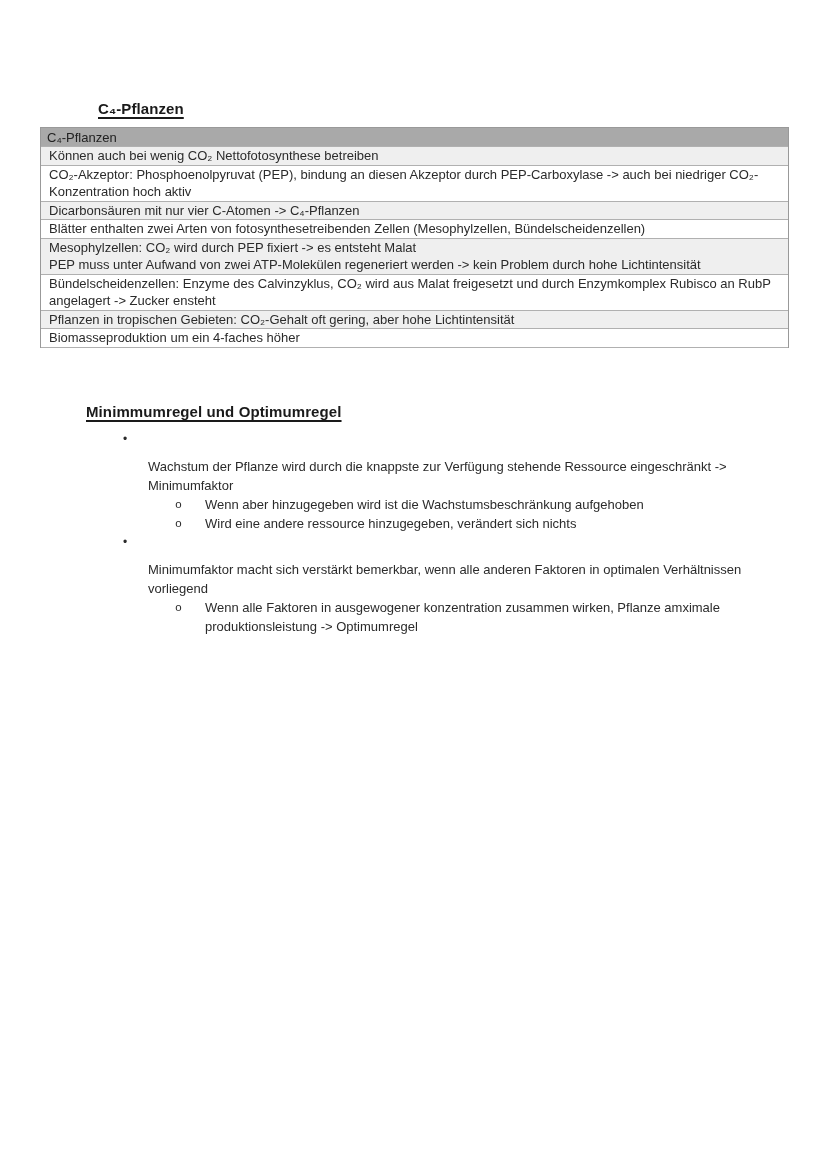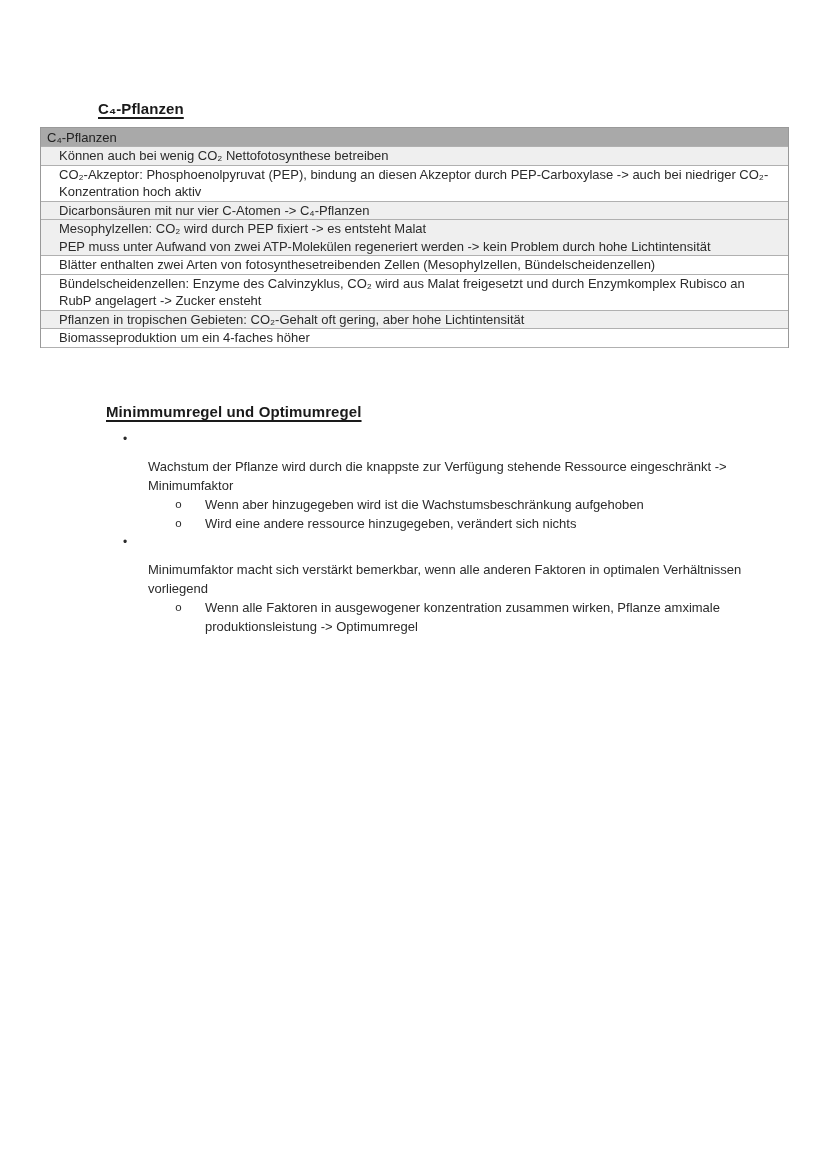--- a/index.html
+++ b/index.html
@@ -28,42 +28,42 @@
     font-size:15px;
     font-weight:bold;
     color:var(--heading);
     text-decoration:underline;
     text-decoration-thickness:1.5px;
     text-underline-offset:3px;
     letter-spacing:0.1px;
     white-space:nowrap;
   }
   .sec1-h{left:98px;top:100px;}
-  .sec2-h{left:106px;top:403px;}
+  .sec2-h{left:86px;top:403px;}
 
   
   .doc-table{
     position:absolute;
     left:40px;top:127px;
     width:749px;
     border:1px solid var(--table-outer-border);
     border-bottom:none;
     font-size:13px;
     line-height:17.5px;
   }
   .t-header{
     background:var(--table-header-bg);
     padding:1px 6px 1px 6px;
     height:19px;
     line-height:17px;
     border-bottom:1px solid var(--table-border);
     color:#222222;
   }
   .t-row{
-    padding:0 18px;
+    padding:0 8px;
     border-bottom:1px solid var(--table-border);
     white-space:pre-line;
     background:#ffffff;
   }
   .t-row.shaded{background:var(--table-row-shaded-bg);}
 
   
   .list{
     position:absolute;
     left:0;top:430px;
@@ -92,23 +92,23 @@
 
 <div class="page">
 
   <div class="h1 sec1-h">C₄-Pflanzen</div>
 
   <div class="doc-table">
     <div class="t-header">C₄-Pflanzen</div>
     <div class="t-row shaded">Können auch bei wenig CO₂ Nettofotosynthese betreiben</div>
     <div class="t-row">CO₂-Akzeptor: Phosphoenolpyruvat (PEP), bindung an diesen Akzeptor durch PEP-Carboxylase -&gt; auch bei niedriger CO₂-Konzentration hoch aktiv</div>
     <div class="t-row shaded">Dicarbonsäuren mit nur vier C-Atomen -&gt; C₄-Pflanzen</div>
+    <div class="t-row">Blätter enthalten zwei Arten von fotosynthesetreibenden Zellen (Mesophylzellen, Bündelscheidenzellen)</div>
     <div class="t-row shaded">Mesophylzellen: CO₂ wird durch PEP fixiert -&gt; es entsteht Malat
 PEP muss unter Aufwand von zwei ATP-Molekülen regeneriert werden -&gt; kein Problem durch hohe Lichtintensität</div>
-    <div class="t-row">Blätter enthalten zwei Arten von fotosynthesetreibenden Zellen (Mesophylzellen, Bündelscheidenzellen)</div>
     <div class="t-row">Bündelscheidenzellen: Enzyme des Calvinzyklus, CO₂ wird aus Malat freigesetzt und durch Enzymkomplex Rubisco an RubP angelagert -&gt; Zucker ensteht</div>
     <div class="t-row shaded">Pflanzen in tropischen Gebieten: CO₂-Gehalt oft gering, aber hohe Lichtintensität</div>
     <div class="t-row">Biomasseproduktion um ein 4-faches höher</div>
   </div>
 
   <div class="h1 sec2-h">Minimmumregel und Optimumregel</div>
 
   <div class="list">
 
     <div class="b-item">

